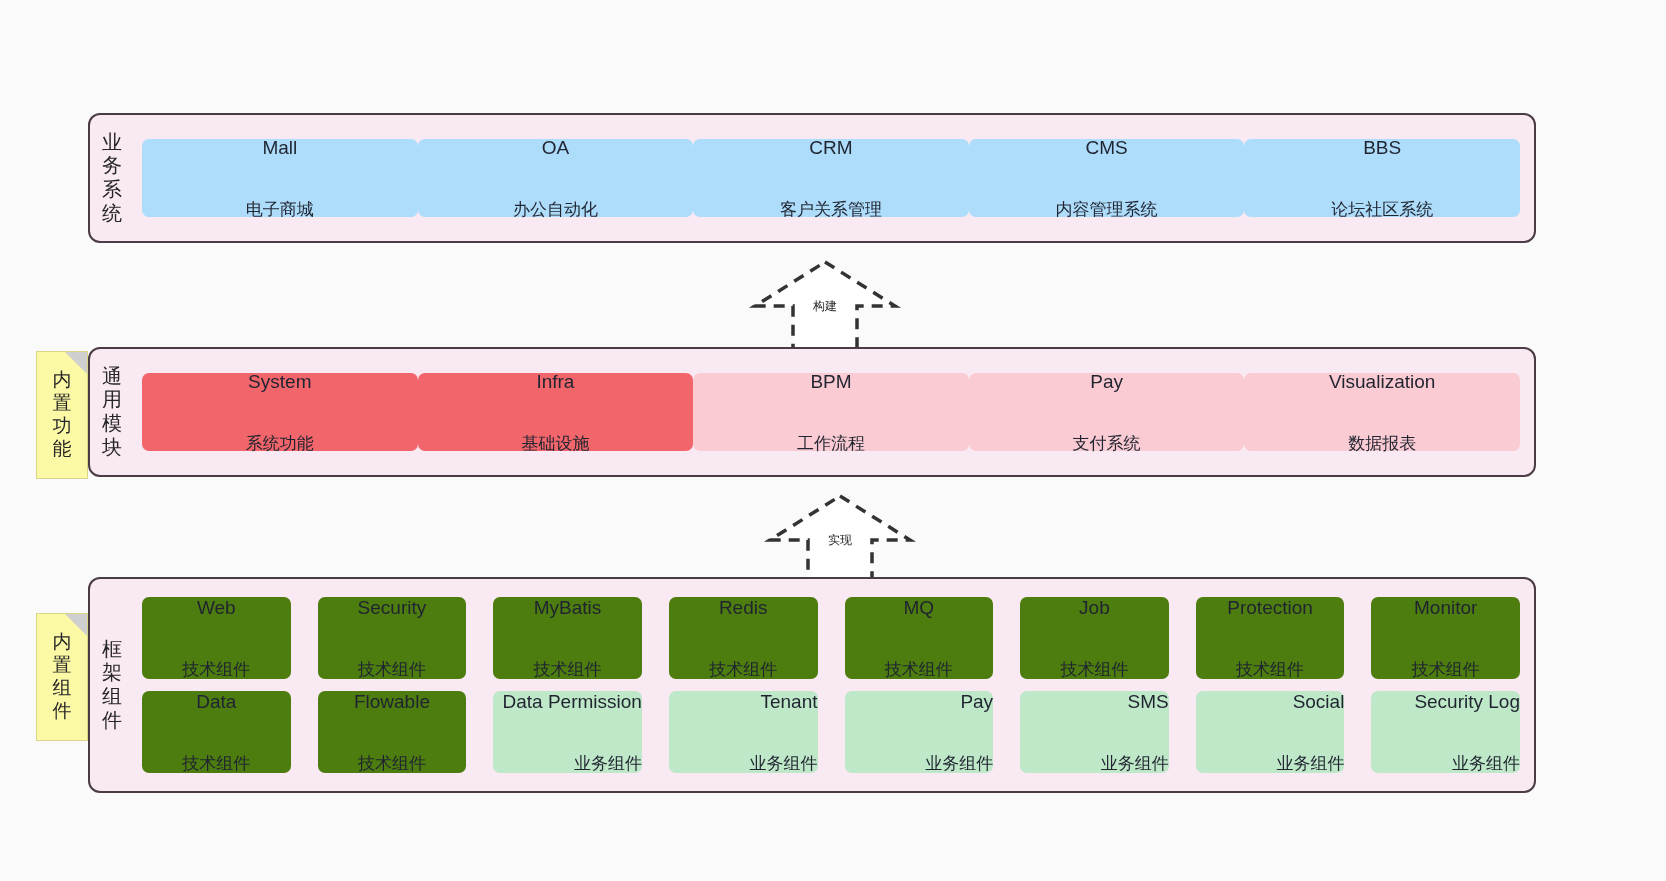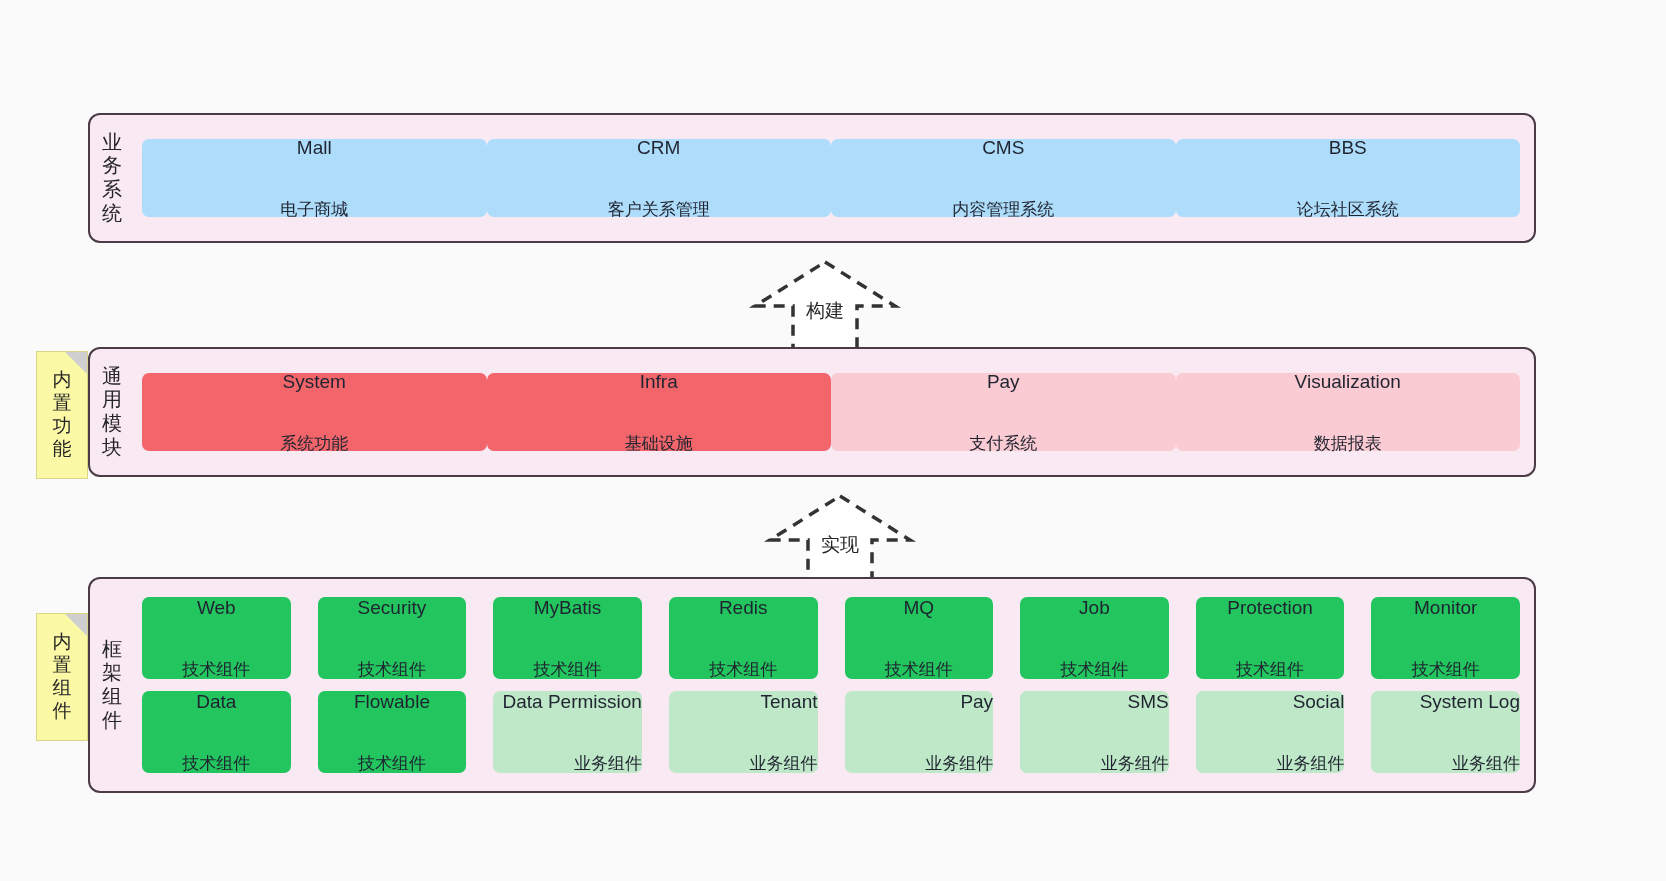--- a/index.html
+++ b/index.html
@@ -78,21 +78,21 @@
   }
   .node .en { font-size: 19px; }
   .node .cn { font-size: 17px; margin-top: 41px; }
 
   .node.tall { height: 78px; }
   .node.short { height: 82px; }
 
   .blue       { background: #aedcfb; }
   .red-strong { background: #f2666b; }
   .red-soft   { background: #fbcbd3; }
-  .green-strong { background: #22c55e; }
+  .green-strong { background: #4d7c0f; }
   .green-soft   { background: #bfe8c8; align-items: flex-end; }
 
   
   .note {
     position: absolute;
     box-sizing: border-box;
     width: 52px;
     background: #fbf8a6;
     border: 1px solid #d9d68a;
     display: flex;
@@ -118,21 +118,21 @@
     position: absolute;
     width: 160px;
     height: 98px;
   }
   .arrow svg { display: block; overflow: visible; }
   .arrow .arrow-label {
     position: absolute;
     left: 0; right: 0;
     top: 40px;
     text-align: center;
-    font-size: 19px;
+    font-size: 12px;
     color: #262626;
     background: transparent;
     user-select: none;
   }
 </style>
 </head>
 <body>
 
 <div id="canvas">
 
@@ -143,20 +143,24 @@
       <span>系</span>
       <span>统</span>
     </div>
     <div class="layer-body">
       <div class="row">
         <div class="node tall blue">
           <div class="en">Mall</div>
           <div class="cn">电子商城</div>
         </div>
         <div class="node tall blue">
+          <div class="en">OA</div>
+          <div class="cn">办公自动化</div>
+        </div>
+        <div class="node tall blue">
           <div class="en">CRM</div>
           <div class="cn">客户关系管理</div>
         </div>
         <div class="node tall blue">
           <div class="en">CMS</div>
           <div class="cn">内容管理系统</div>
         </div>
         <div class="node tall blue">
           <div class="en">BBS</div>
           <div class="cn">论坛社区系统</div>
@@ -191,20 +195,24 @@
       <div class="row">
         <div class="node tall red-strong">
           <div class="en">System</div>
           <div class="cn">系统功能</div>
         </div>
         <div class="node tall red-strong">
           <div class="en">Infra</div>
           <div class="cn">基础设施</div>
         </div>
         <div class="node tall red-soft">
+          <div class="en">BPM</div>
+          <div class="cn">工作流程</div>
+        </div>
+        <div class="node tall red-soft">
           <div class="en">Pay</div>
           <div class="cn">支付系统</div>
         </div>
         <div class="node tall red-soft">
           <div class="en">Visualization</div>
           <div class="cn">数据报表</div>
         </div>
       </div>
     </div>
   </div>
@@ -291,21 +299,21 @@
         </div>
         <div class="node short green-soft">
           <div class="en">SMS</div>
           <div class="cn">业务组件</div>
         </div>
         <div class="node short green-soft">
           <div class="en">Social</div>
           <div class="cn">业务组件</div>
         </div>
         <div class="node short green-soft">
-          <div class="en">System Log</div>
+          <div class="en">Security Log</div>
           <div class="cn">业务组件</div>
         </div>
       </div>
 
     </div>
   </div>
 
 </div>
 
 </body></html>

